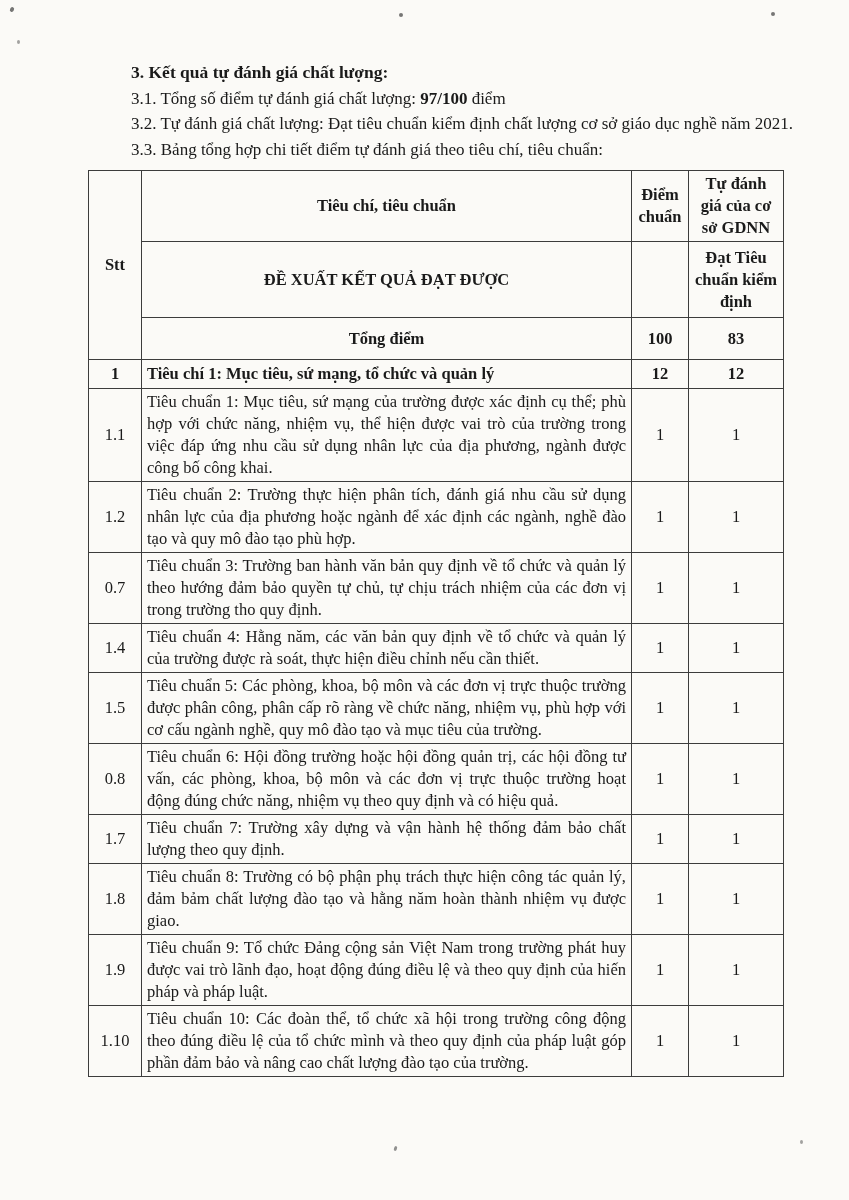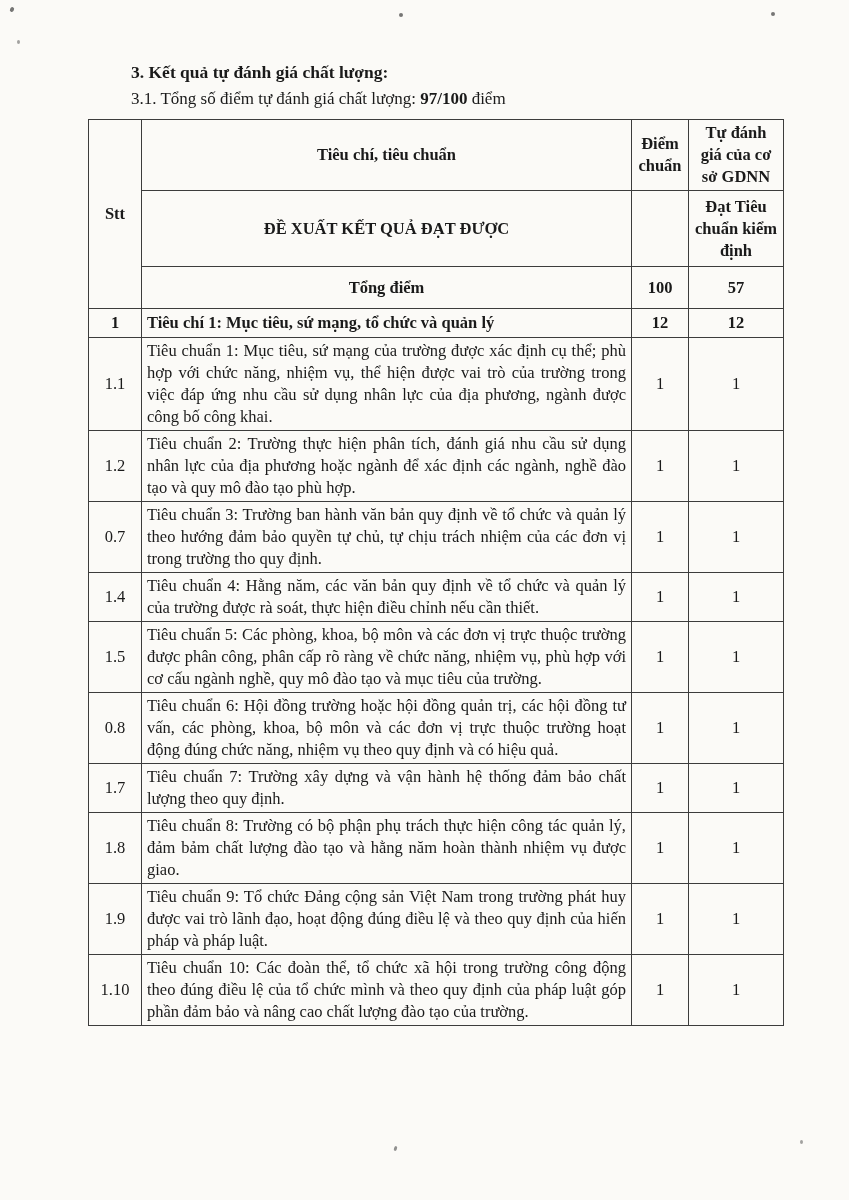--- a/index.html
+++ b/index.html
@@ -59,20 +59,22 @@
   .sp6 { left:800px; top:1140px; width:3px; height:4px; opacity:.5; }
 </style>
 </head>
 <body>
 
 <div class="page">
 
   <div class="intro">
     <p class="heading">3. Kết quả tự đánh giá chất lượng:</p>
     <p><span>3.1. Tổng số điểm tự đánh giá chất lượng: </span><span class="b">97/100</span><span> điểm</span></p>
+    <p>3.2. Tự đánh giá chất lượng: Đạt tiêu chuẩn kiểm định chất lượng cơ sở giáo dục nghề năm 2021.</p>
+    <p>3.3. Bảng tổng hợp chi tiết điểm tự đánh giá theo tiêu chí, tiêu chuẩn:</p>
   </div>
 
   <table class="assess">
     <colgroup>
       <col style="width:53px">
         <col style="width:490px">
         <col style="width:57px">
         <col style="width:95px">
     </colgroup>
     <tbody>
@@ -83,21 +85,21 @@
         <td class="center bold">Tự đánh giá của cơ sở GDNN</td>
       </tr>
       <tr class="hdr2">
         <td class="center bold">ĐỀ XUẤT KẾT QUẢ ĐẠT ĐƯỢC</td>
         <td></td>
         <td class="center bold">Đạt Tiêu chuẩn kiểm định</td>
       </tr>
       <tr class="total">
         <td class="center bold">Tổng điểm</td>
         <td class="center bold">100</td>
-        <td class="center bold">57</td>
+        <td class="center bold">83</td>
       </tr>
 
       <tr class="crit bold">
         <td class="center">1</td>
         <td class="desc">Tiêu chí 1: Mục tiêu, sứ mạng, tổ chức và quản lý</td>
         <td class="center">12</td>
         <td class="center">12</td>
       </tr>
       <tr>
         <td class="center">1.1</td>

